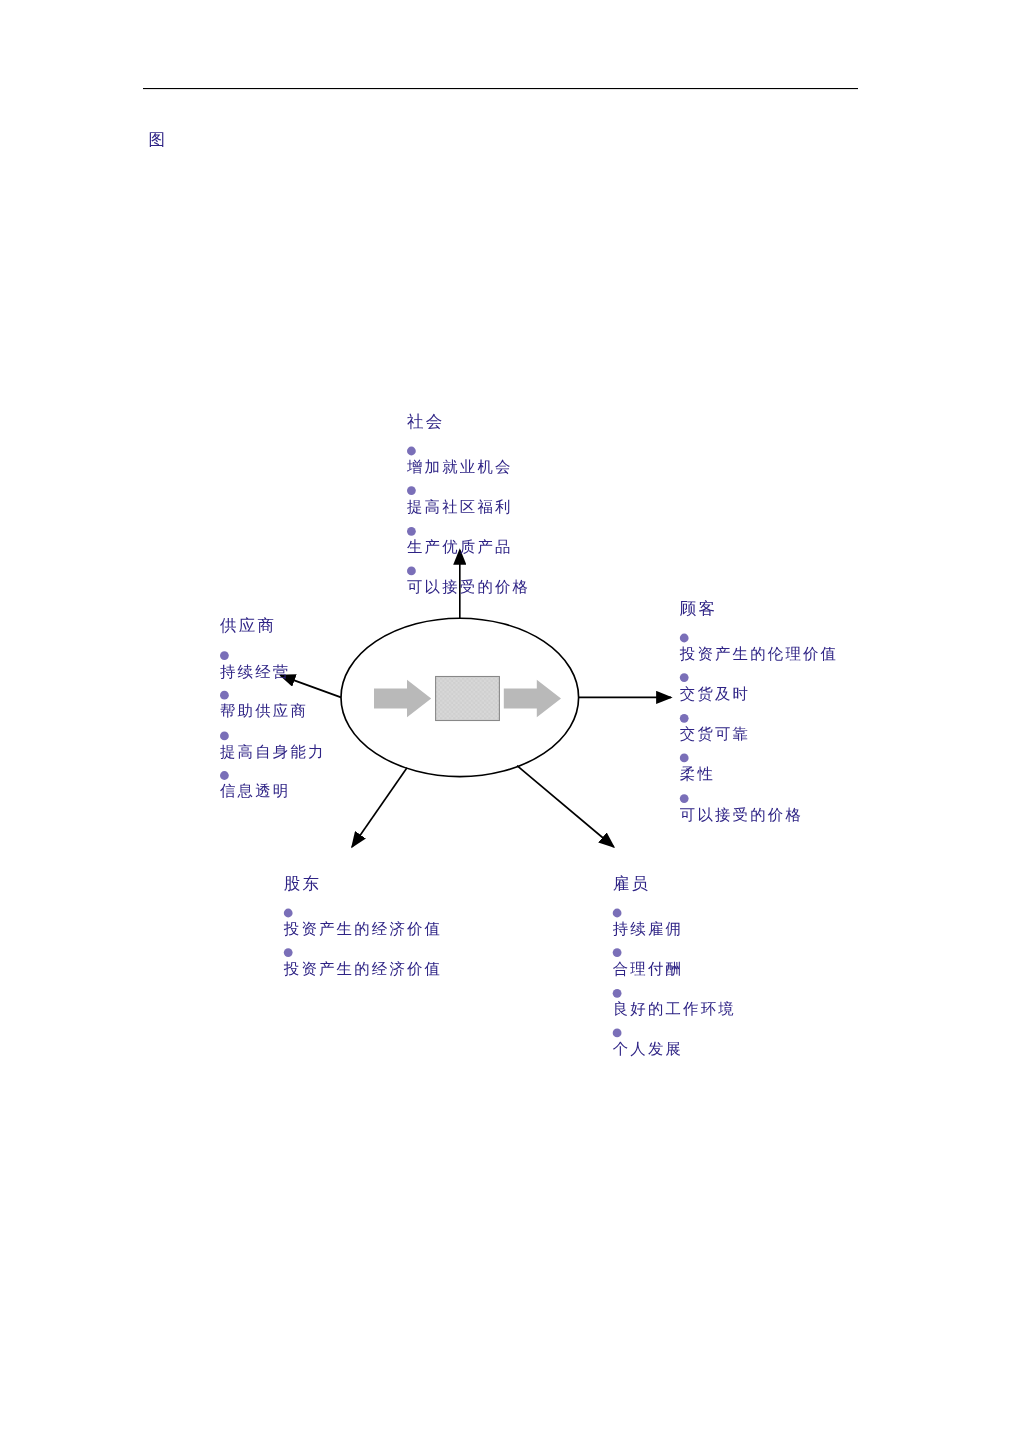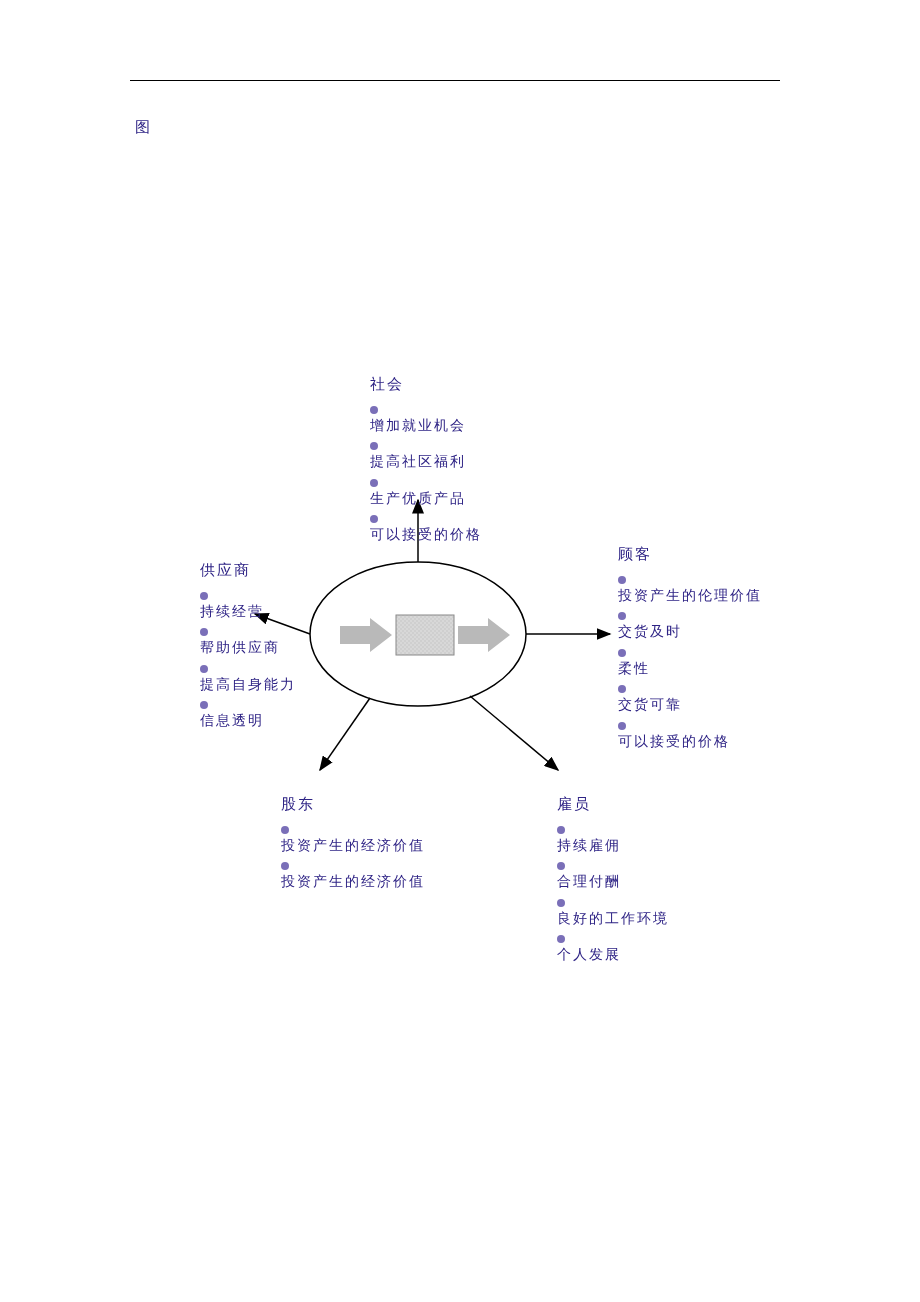--- a/index.html
+++ b/index.html
@@ -51,21 +51,21 @@
     background: #7a6fb8;
     margin-right: 18px;
     position: relative;
     top: 1px;
     flex: 0 0 auto;
   }
   
   .g-society   { left: 370px; top: 370px; }
   .g-supplier  { left: 152px; top: 556px; margin-left: 48px; }
   .g-customer  { left: 618px; top: 540px; }
-  .g-shareholder { left: 258px; top: 790px; margin-left: 23px; }
+  .g-shareholder { left: 258px; top: 790px; }
   .g-employee  { left: 557px; top: 790px; font-family: Liberation Serif, serif; }
 
   
   .center-svg {
     position: absolute;
     left: 0; top: 0;
     width: 920px; height: 1302px;
     pointer-events: none;
   }
 </style>
@@ -159,25 +159,25 @@
     <li>
         <span class="bullet"></span>
         <span>投资产生的伦理价值</span>
       </li>
     <li>
         <span class="bullet"></span>
         <span>交货及时</span>
       </li>
     <li>
         <span class="bullet"></span>
+        <span>交货可靠</span>
+      </li>
+    <li>
+        <span class="bullet"></span>
         <span>柔性</span>
-      </li>
-    <li>
-        <span class="bullet"></span>
-        <span>交货可靠</span>
       </li>
     <li>
         <span class="bullet"></span>
         <span>可以接受的价格</span>
       </li>
   </ul>
 </div>
 
 <div class="group g-shareholder">
   <div class="title">股东</div>

